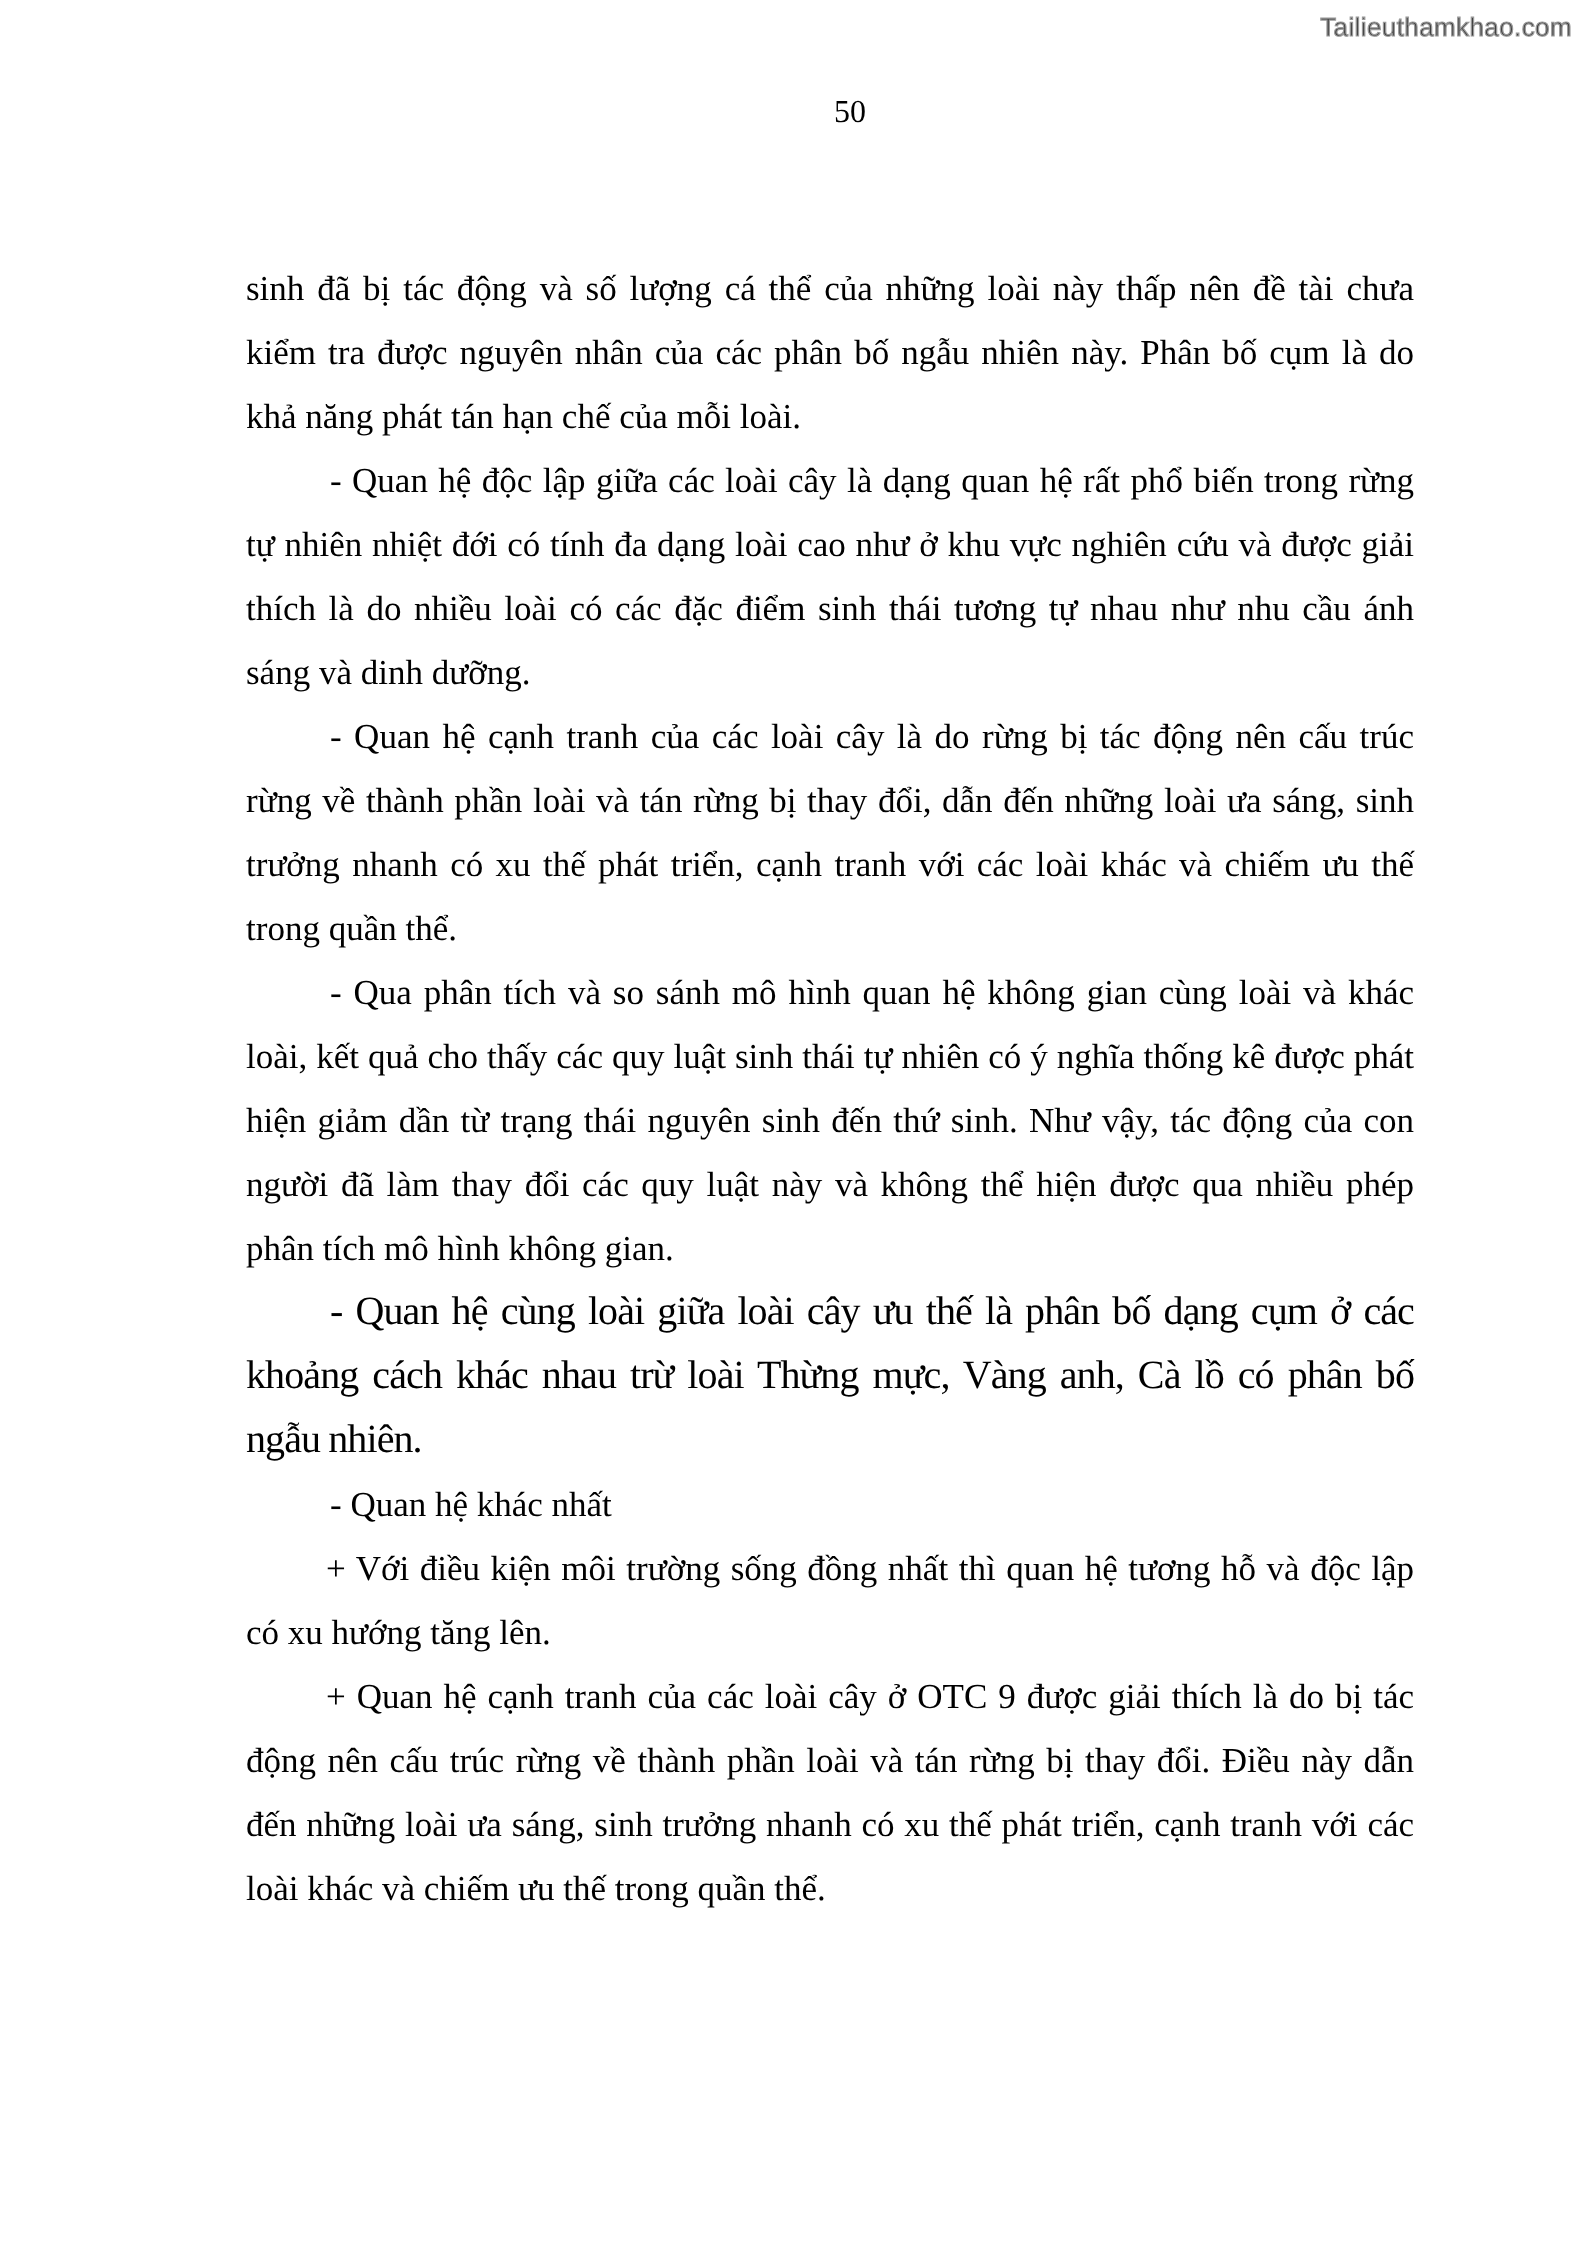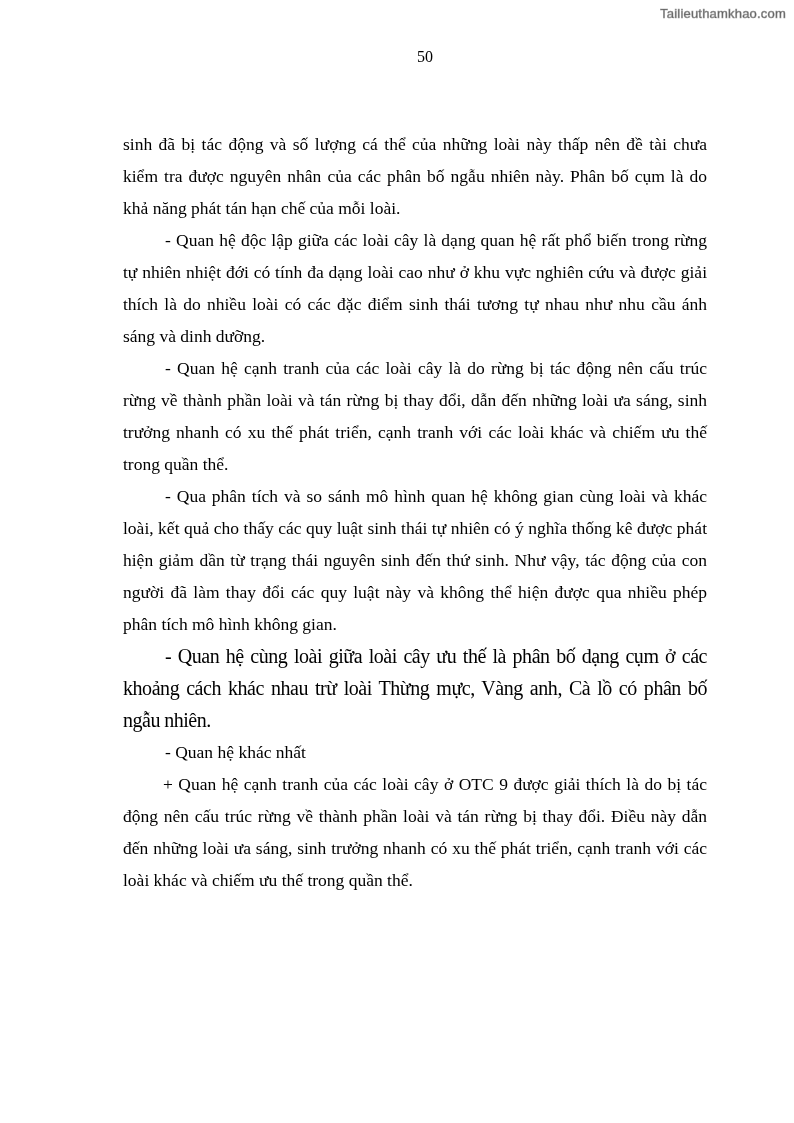--- a/index.html
+++ b/index.html
@@ -61,14 +61,15 @@
 
 <div class="page-number">50</div>
 
 <div class="content">
   <p class="para">sinh đã bị tác động và số lượng cá thể của những loài này thấp nên đề tài chưa kiểm tra được nguyên nhân của các phân bố ngẫu nhiên này. Phân bố cụm là do khả năng phát tán hạn chế của mỗi loài.</p>
   <p class="para indent">- Quan hệ độc lập giữa các loài cây là dạng quan hệ rất phổ biến trong rừng tự nhiên nhiệt đới có tính đa dạng loài cao như ở khu vực nghiên cứu và được giải thích là do nhiều loài có các đặc điểm sinh thái tương tự nhau như nhu cầu ánh sáng và dinh dưỡng.</p>
   <p class="para indent">- Quan hệ cạnh tranh của các loài cây là do rừng bị tác động nên cấu trúc rừng về thành phần loài và tán rừng bị thay đổi, dẫn đến những loài ưa sáng, sinh trưởng nhanh có xu thế phát triển, cạnh tranh với các loài khác và chiếm ưu thế trong quần thể.</p>
   <p class="para indent">- Qua phân tích và so sánh mô hình quan hệ không gian cùng loài và khác loài, kết quả cho thấy các quy luật sinh thái tự nhiên có ý nghĩa thống kê được phát hiện giảm dần từ trạng thái nguyên sinh đến thứ sinh. Như vậy, tác động của con người đã làm thay đổi các quy luật này và không thể hiện được qua nhiều phép phân tích mô hình không gian.</p>
   <p class="para indent condensed">- Quan hệ cùng loài giữa loài cây ưu thế là phân bố dạng cụm ở các khoảng cách khác nhau trừ loài Thừng mực, Vàng anh, Cà lồ có phân bố ngẫu nhiên.</p>
   <p class="para indent">- Quan hệ khác nhất</p>
+  <p class="para indent-plus">+ Với điều kiện môi trường sống đồng nhất thì quan hệ tương hỗ và độc lập có xu hướng tăng lên.</p>
   <p class="para indent-plus">+ Quan hệ cạnh tranh của các loài cây ở OTC 9 được giải thích là do bị tác động nên cấu trúc rừng về thành phần loài và tán rừng bị thay đổi. Điều này dẫn đến những loài ưa sáng, sinh trưởng nhanh có xu thế phát triển, cạnh tranh với các loài khác và chiếm ưu thế trong quần thể.</p>
 </div>
 
 </body></html>

